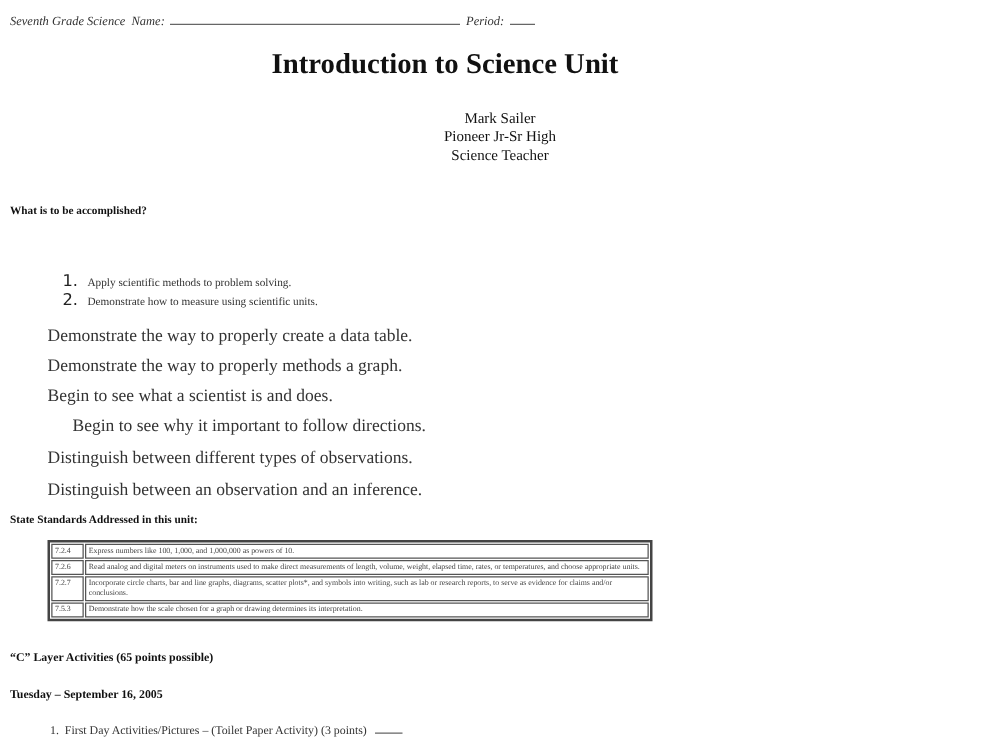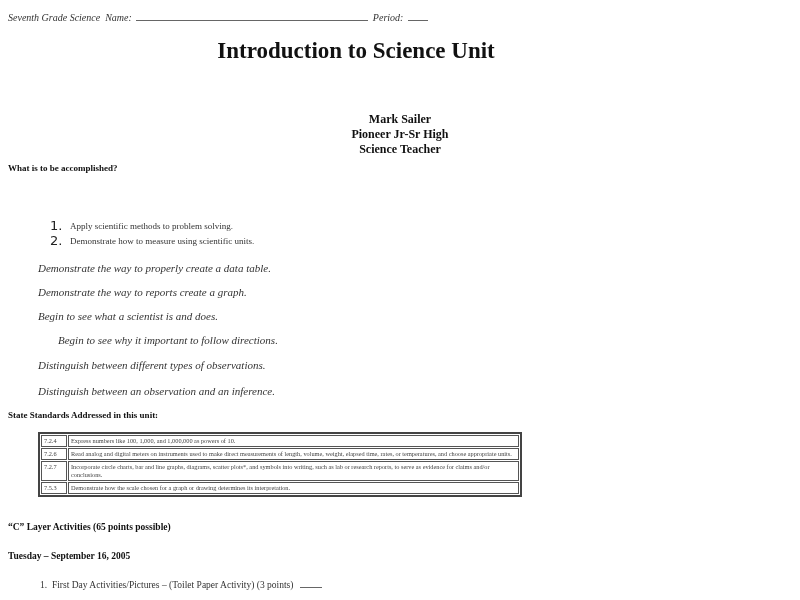--- a/index.html
+++ b/index.html
@@ -38,24 +38,23 @@
       left: 0; width: 712px; top: 38px;
       text-align: center;
       font-size: 23px;
       font-weight: bold;
       color: #111;
     }
     .author-block {
       left: 0; width: 800px; top: 87px;
       text-align: center;
       font-size: 12px;
-      font-weight: bold;
+      font-weight: normal;
       line-height: 15px;
       color: #111;
-      margin-top: 25px;
     }
 
     .section-heading {
       font-size: 9px;
       font-weight: bold;
       color: #111;
       white-space: nowrap;
     }
     .h-accomplished { left: 8px; top: 163px; }
     .h-standards { left: 8px; top: 410px; }
@@ -74,24 +73,23 @@
     }
     .olist .num {
       font-family: "DejaVu Sans", sans-serif;
       font-size: 13px;
       width: 20px;
       color: #222;
     }
 
     .goal {
       left: 38px;
-      font-size: 11px;
+      font-size: 14px;
       color: #333;
       white-space: nowrap;
-      font-style: italic;
     }
 
     table.standards {
       position: absolute;
       left: 38px; top: 432px;
       width: 484px;
       border-collapse: separate;
       border-spacing: 1px;
       border: 2px solid #444;
       font-size: 6.3px;
@@ -142,21 +140,21 @@
     <span class="num">1.</span>
     <span>Apply scientific methods to problem solving.</span>
   </div>
   <div class="item">
     <span class="num">2.</span>
     <span>Demonstrate how to measure using scientific units.</span>
   </div>
 </div>
 
 <div class="abs goal" style="top:262px;">Demonstrate the way to properly create a data table.</div>
-<div class="abs goal" style="top:286px;">Demonstrate the way to reports create a graph.</div>
+<div class="abs goal" style="top:286px;">Demonstrate the way to properly methods a graph.</div>
 <div class="abs goal" style="top:310px;">Begin to see what a scientist is and does.</div>
 <div class="abs goal" style="top:334px;margin-left:20px;">Begin to see why it important to follow directions.</div>
 <div class="abs goal" style="top:359px;">Distinguish between different types of observations.</div>
 <div class="abs goal" style="top:385px;">Distinguish between an observation and an inference.</div>
 
 <div class="abs section-heading h-standards">State Standards Addressed in this unit:</div>
 
 <table class="standards">
   <tbody>
       <tr>

